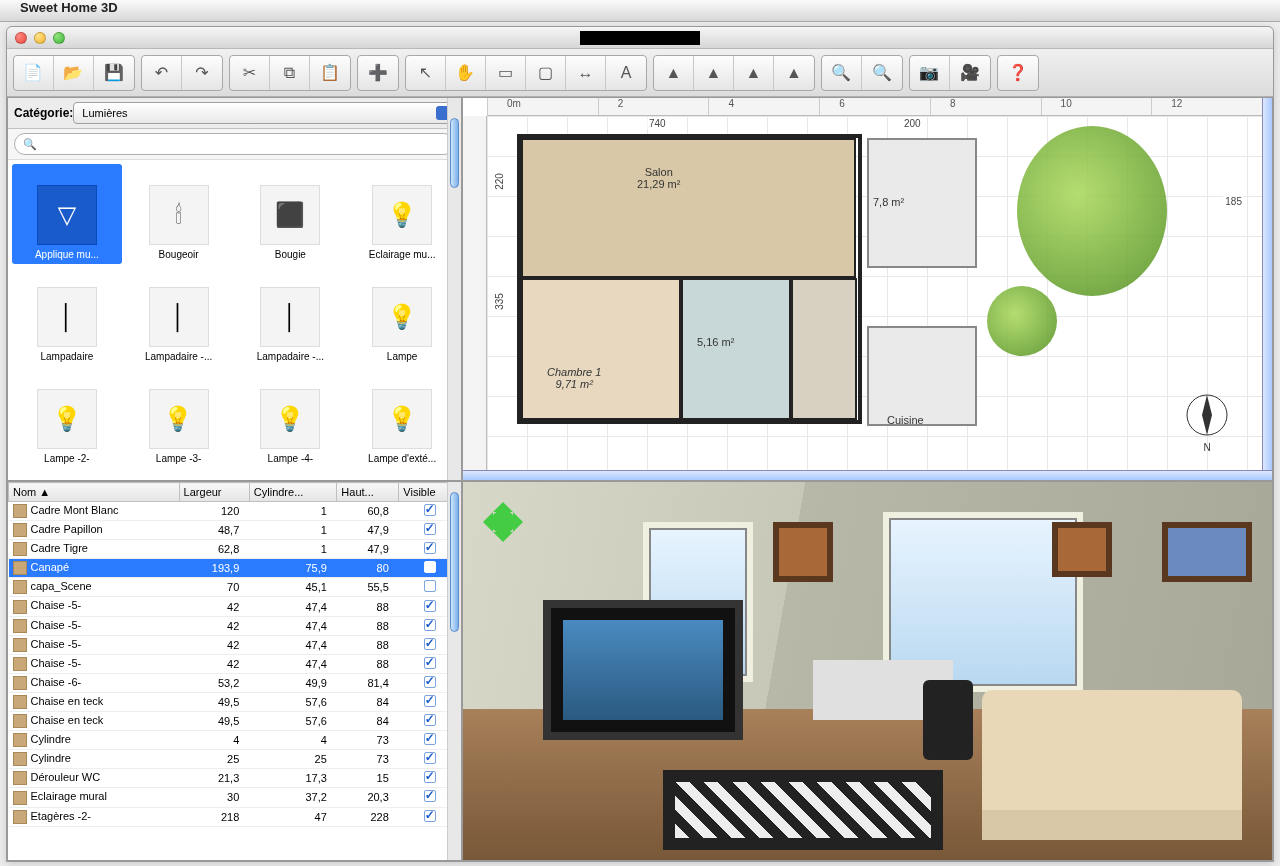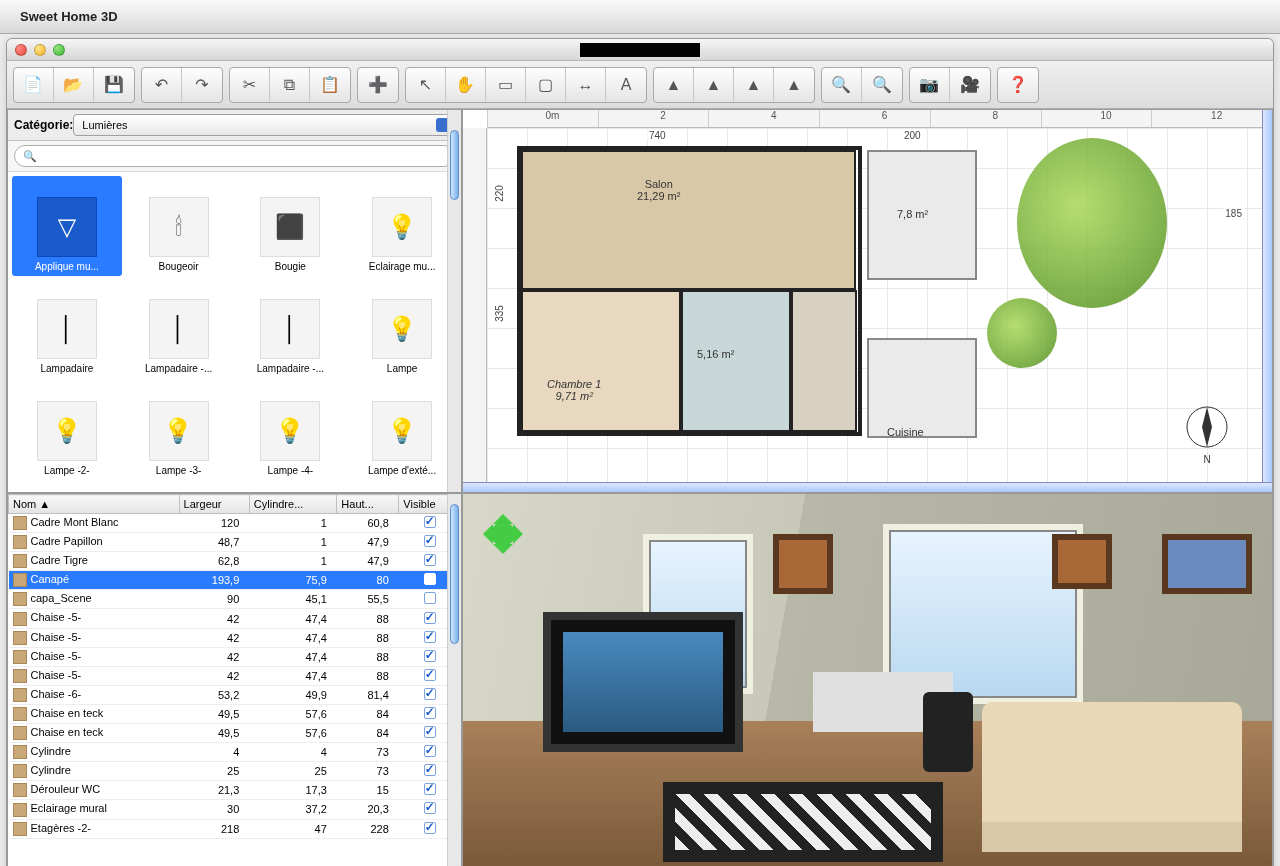--- a/index.html
+++ b/index.html
@@ -7,25 +7,24 @@
   font-family: "Lucida Grande", Helvetica, Arial, sans-serif;
   font-size: 11px;
   background: #ededed;
   width: 1280px;
   height: 866px;
   overflow: hidden;
 }
 
 
 .mac-menubar {
-  height: 34px;
+  height: 22px;
   background: linear-gradient(#fafafa, #d8d8d8);
   border-bottom: 1px solid #aaa;
   display: flex;
-  align-items: center;
   padding: 0 8px;
   gap: 12px;
   font-size: 13px;
   font-weight: bold;
 }
 .apple-logo { font-size: 15px; color: #333; }
 .app-menu-title { color: #222; }
 
 
 .window {
@@ -225,21 +224,21 @@
 
 .plan { position: relative; background:#fff; }
 .ruler-h {
   position: absolute; left: 24px; right: 10px; top: 0; height: 18px;
   background: #f4f4f4;
   border-bottom: 1px solid #bbb;
   display: flex;
   font-size: 10px;
   color: #555;
 }
-.ruler-h span { flex:1; border-left:1px solid #ccc; padding-left:19px;text-align:center; }
+.ruler-h span { flex:1; border-left:1px solid #ccc; padding-left:19px; }
 .ruler-v {
   position: absolute; left: 0; top: 18px; bottom: 10px; width: 24px;
   background: #f4f4f4;
   border-right: 1px solid #bbb;
 }
 .plan-canvas {
   position: absolute;
   left: 24px; top: 18px; right: 10px; bottom: 10px;
   background:
     linear-gradient(#e8e8e8 1px, transparent 1px) 0 0/40px 40px,
@@ -488,21 +487,21 @@
 
         <div class="room" style="left:34px; top:162px; width:160px; height:142px; border-width:2px; background:#e8d8c0;"></div>
         <div class="room-label" style="left:60px; top:250px;font-style:italic;"><span>Chambre 1</span><br><span>9,71 m²</span></div>
 
         <div class="room" style="left:194px; top:162px; width:110px; height:142px; border-width:2px; background:#c8d8d8;"></div>
         <div class="room-label" style="left:210px; top:220px;">5,16 m²</div>
 
         <div class="room" style="left:304px; top:162px; width:66px; height:142px; border-width:2px; background:#d8d0c0;"></div>
 
         <div class="terrace" style="left:380px; top:22px; width:110px; height:130px;"></div>
-        <div class="room-label" style="left:410px; top:80px;">7,8 m²</div>
+        <div class="room-label" style="left:386px; top:80px;">7,8 m²</div>
 
         <div class="terrace" style="left:380px; top:210px; width:110px; height:100px;"></div>
         <div class="room-label" style="left:400px; top:298px;">Cuisine</div>
 
         <div class="tree" style="left:530px; top:10px; width:150px; height:170px;"></div>
         <div class="tree" style="left:500px; top:170px; width:70px; height:70px;"></div>
 
         <div class="compass">
           <svg viewBox="0 0 50 50">
               <circle cx="25" cy="25" r="20" fill="none" stroke="#333"></circle>
@@ -551,21 +550,21 @@
               </tr>
               <tr class="selected">
                 <td><span class="row-icon"></span><span>Canapé</span></td>
                 <td class="num">193,9</td>
                 <td class="num">75,9</td>
                 <td class="num">80</td>
                 <td style="text-align: center;"><span class="chk on"></span></td>
               </tr>
               <tr>
                 <td><span class="row-icon"></span><span>capa_Scene</span></td>
-                <td class="num">90</td>
+                <td class="num">70</td>
                 <td class="num">45,1</td>
                 <td class="num">55,5</td>
                 <td style="text-align: center;"><span class="chk"></span></td>
               </tr>
               <tr>
                 <td><span class="row-icon"></span><span>Chaise -5-</span></td>
                 <td class="num">42</td>
                 <td class="num">47,4</td>
                 <td class="num">88</td>
                 <td style="text-align: center;"><span class="chk on"></span></td>

